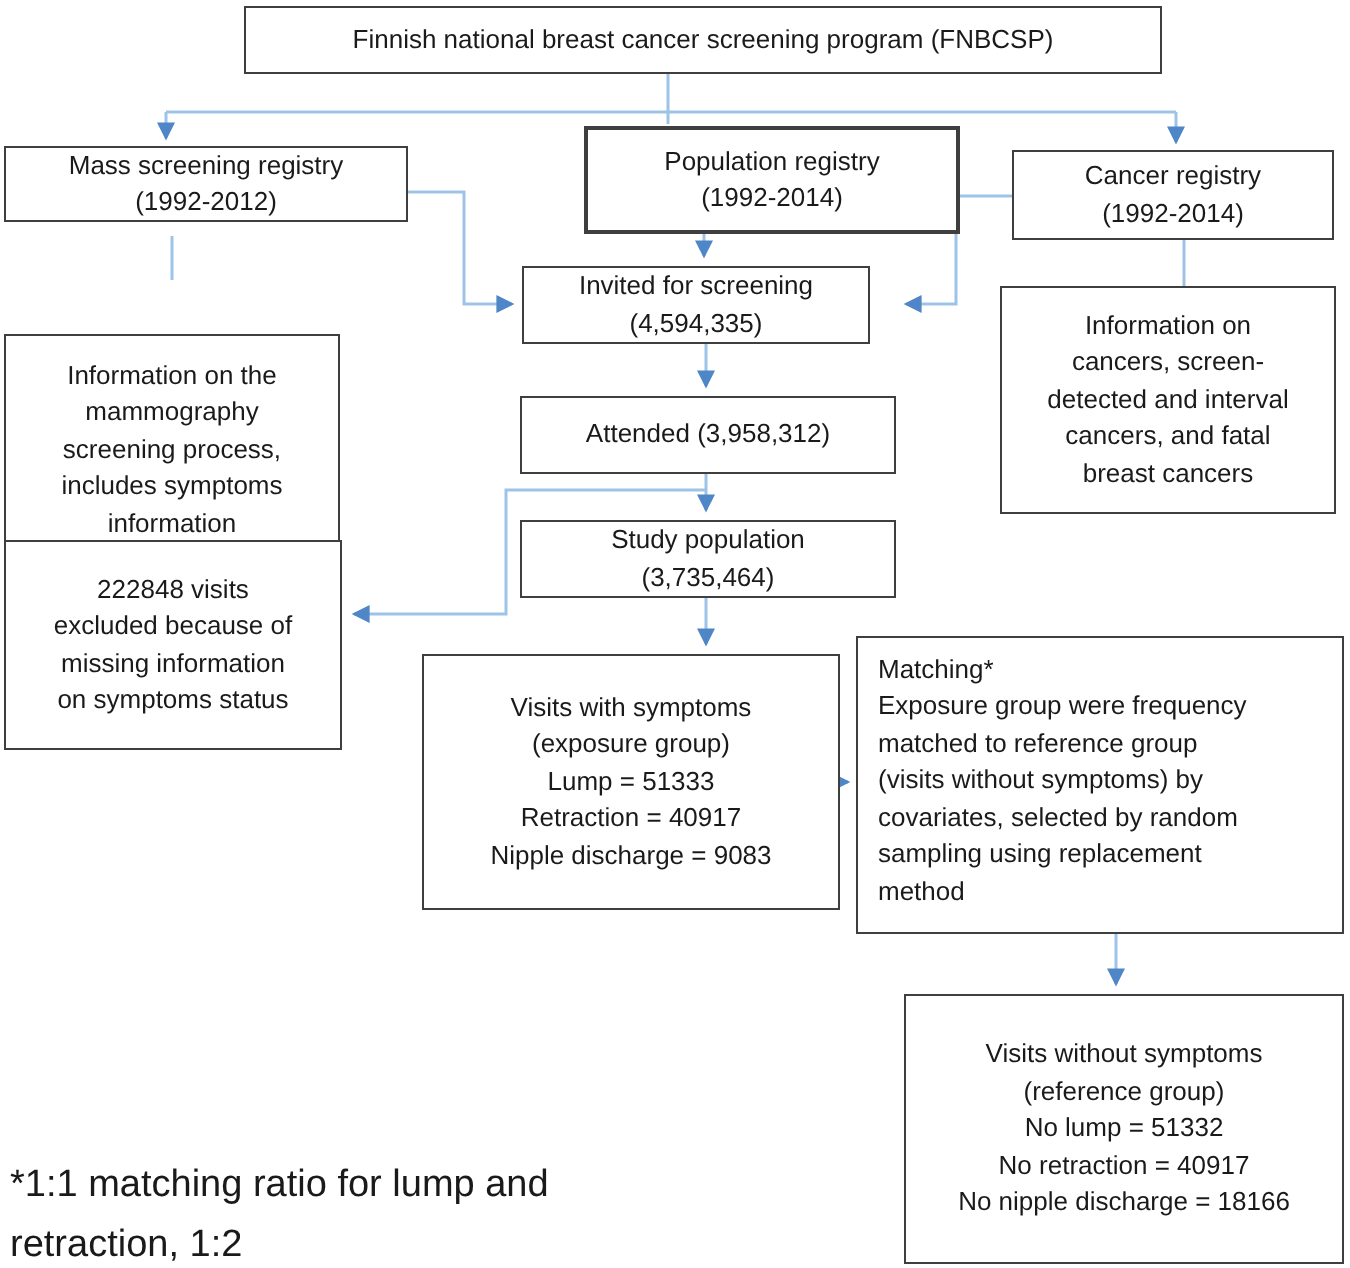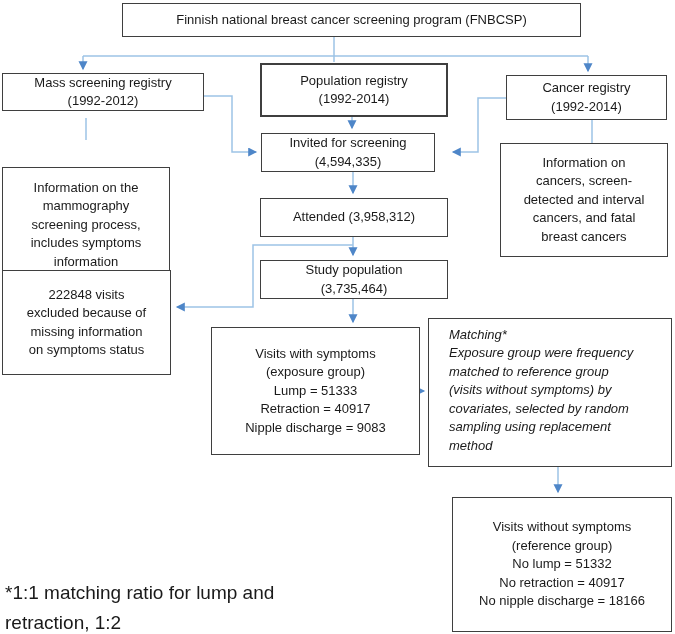--- a/index.html
+++ b/index.html
@@ -19,27 +19,26 @@
     border:1px solid #3f3f3f;
     display:flex;
     align-items:center;
     justify-content:center;
     text-align:center;
     white-space:pre-line;
     font-size:13px;
     line-height:1.42;
     padding:2px 6px;
   }
-  .node.thick{border-width:2px;}
+  .node.thick{border-width:2px;margin-left:32px;}
   .node.top-left{
     align-items:flex-start;
     justify-content:flex-start;
     text-align:left;
-    padding:7px 20px;
-    font-style:italic;
+    padding:7px 10px;
   }
   .footnote{
     position:absolute;
     white-space:pre-line;
     font-size:19px;
     line-height:1.6;
     text-align:left;
   }
   
   #n-fnbcsp          {left:122px; top:3px;   width:459px; height:34px;}

